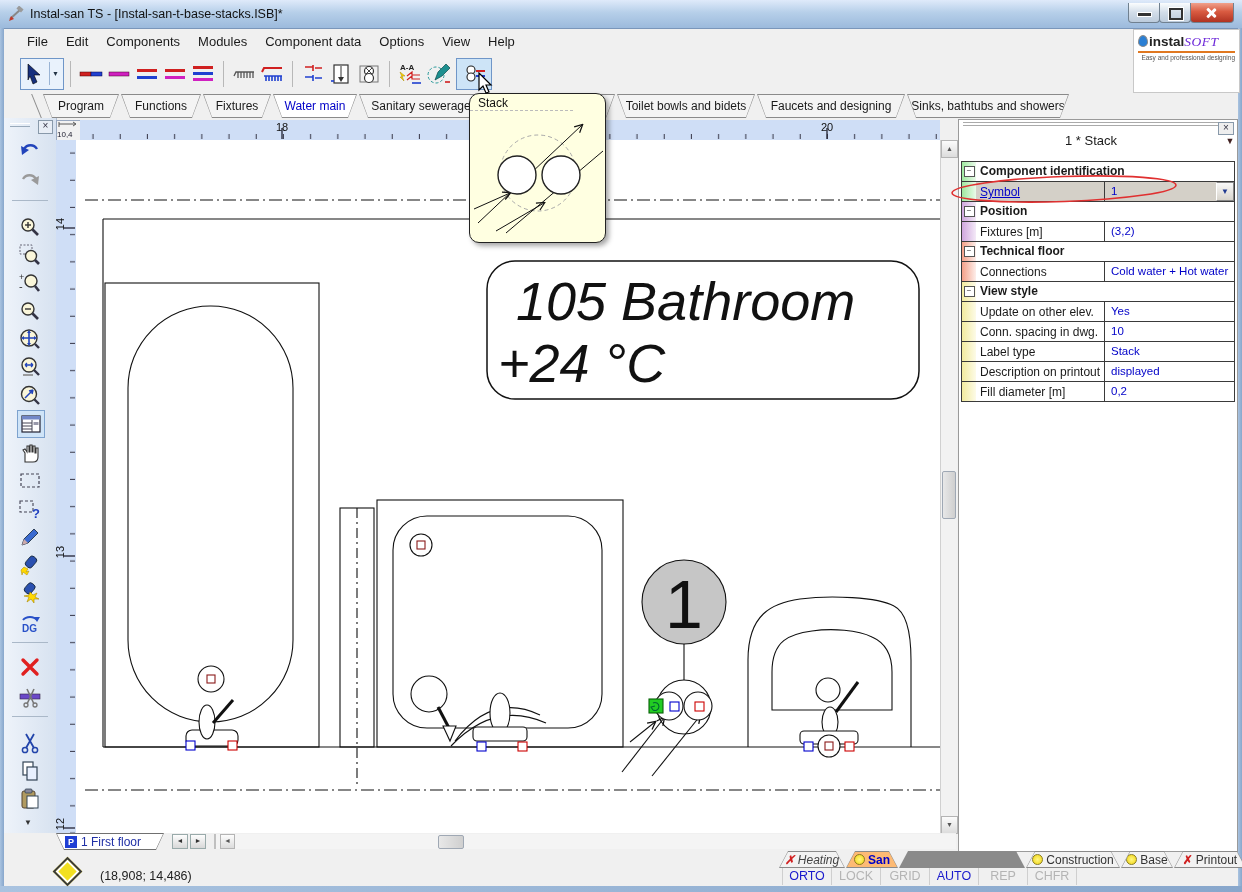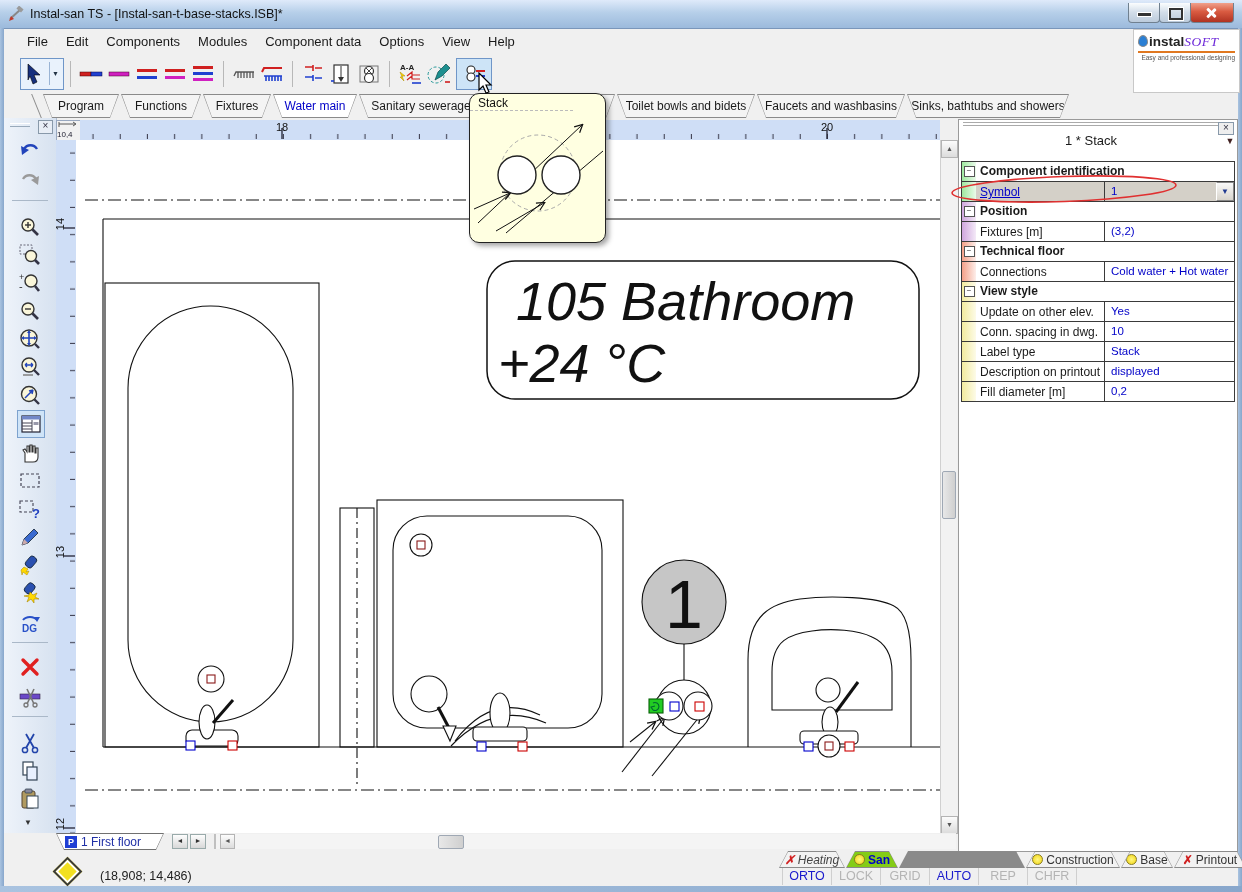--- a/index.html
+++ b/index.html
@@ -99,21 +99,21 @@
     box-shadow:3px 3px 5px rgba(0,0,0,.35);z-index:50;}
   .tooltip-label{font-size:12px;padding:2px 0 0 8px;color:#111;border-bottom:1px dashed #bbb;width:70%;}
   
   .layerrow{left:778px;top:851px;height:17px;display:flex;}
   .ltab{position:relative;height:17px;margin-left:1px;}
   .ltab .sh{position:absolute;inset:0;background:#8a8a8a;clip-path:polygon(9px 0,calc(100% - 9px) 0,100% 100%,0 100%);}
   .ltab .in{position:absolute;inset:1px;background:#f2f2f2;clip-path:polygon(8px 0,calc(100% - 8px) 0,100% 100%,0 100%);
     display:flex;align-items:center;justify-content:center;gap:3px;font-size:12px;white-space:nowrap;color:#333;}
   .ltab.dim .in{color:#8a8a8a;font-style:italic;margin-top:48px;}
   .ltab.it .in{font-style:italic;color:#444;}
-  .ltab.active .in{background:#84cc16;color:#0000C8;font-weight:bold;align-items:center;}
+  .ltab.active .in{background:#fdba74;color:#0000C8;font-weight:bold;align-items:center;}
   .cross{color:#d02020;font-weight:bold;font-size:12px;}
   .bulb{width:9px;height:9px;border-radius:50%;border:1px solid #897c20;background:radial-gradient(#fff780,#f2d410);}
   .bulb.off{border-color:#999;background:radial-gradient(#eee,#bdbdbd);}
   .togglerow{left:782px;top:868px;height:17px;display:flex;border-left:1px solid #cfcfcf;}
   .tg{width:48px;border-right:1px solid #cfcfcf;text-align:center;font-size:12.5px;line-height:17px;color:#b4b4b4;}
   .tg.on{color:#1a1acc;}
   .coords{left:100px;top:869px;font-size:12.5px;color:#222;text-align:right;}
   .modebox{left:76px;top:851px;width:660px;text-align:center;font-size:12px;color:#222;}
   .diamond{left:57px;top:861px;width:17px;height:17px;transform:rotate(45deg);background:#f2e021;border:2px solid #3a3a3a;box-shadow:inset 0 0 0 2px #fff;}
   .cursor{z-index:60;}
@@ -286,21 +286,21 @@
     <div class="ttab" style="width:130px">
         <div class="sh"></div>
         <div class="in">Stormwater drainage</div>
       </div>
     <div class="ttab" style="width:138px">
         <div class="sh"></div>
         <div class="in">Toilet bowls and bidets</div>
       </div>
     <div class="ttab" style="width:148px">
         <div class="sh"></div>
-        <div class="in">Faucets and washbasins</div>
+        <div class="in">Faucets and designing</div>
       </div>
     <div class="ttab" style="width:162px">
         <div class="sh"></div>
         <div class="in">Sinks, bathtubs and showers</div>
       </div>
   </div>
 
   <div class="abs dock">
     <div class="dock-grip"></div>
     <div class="dock-x">×</div>

